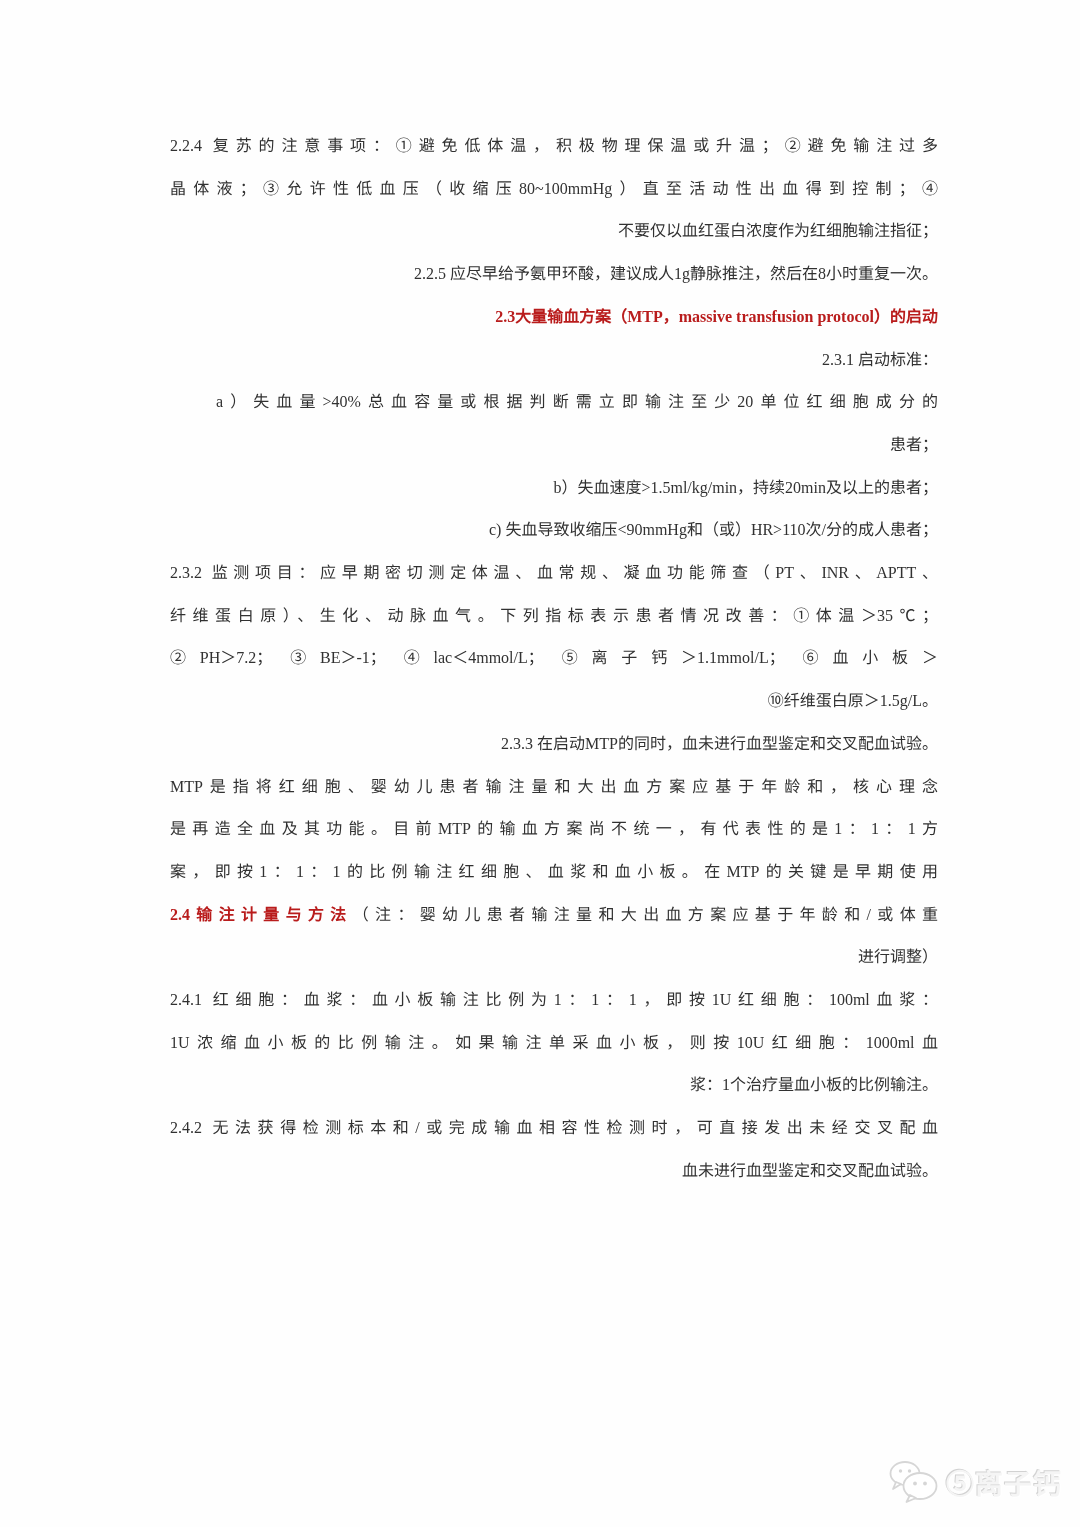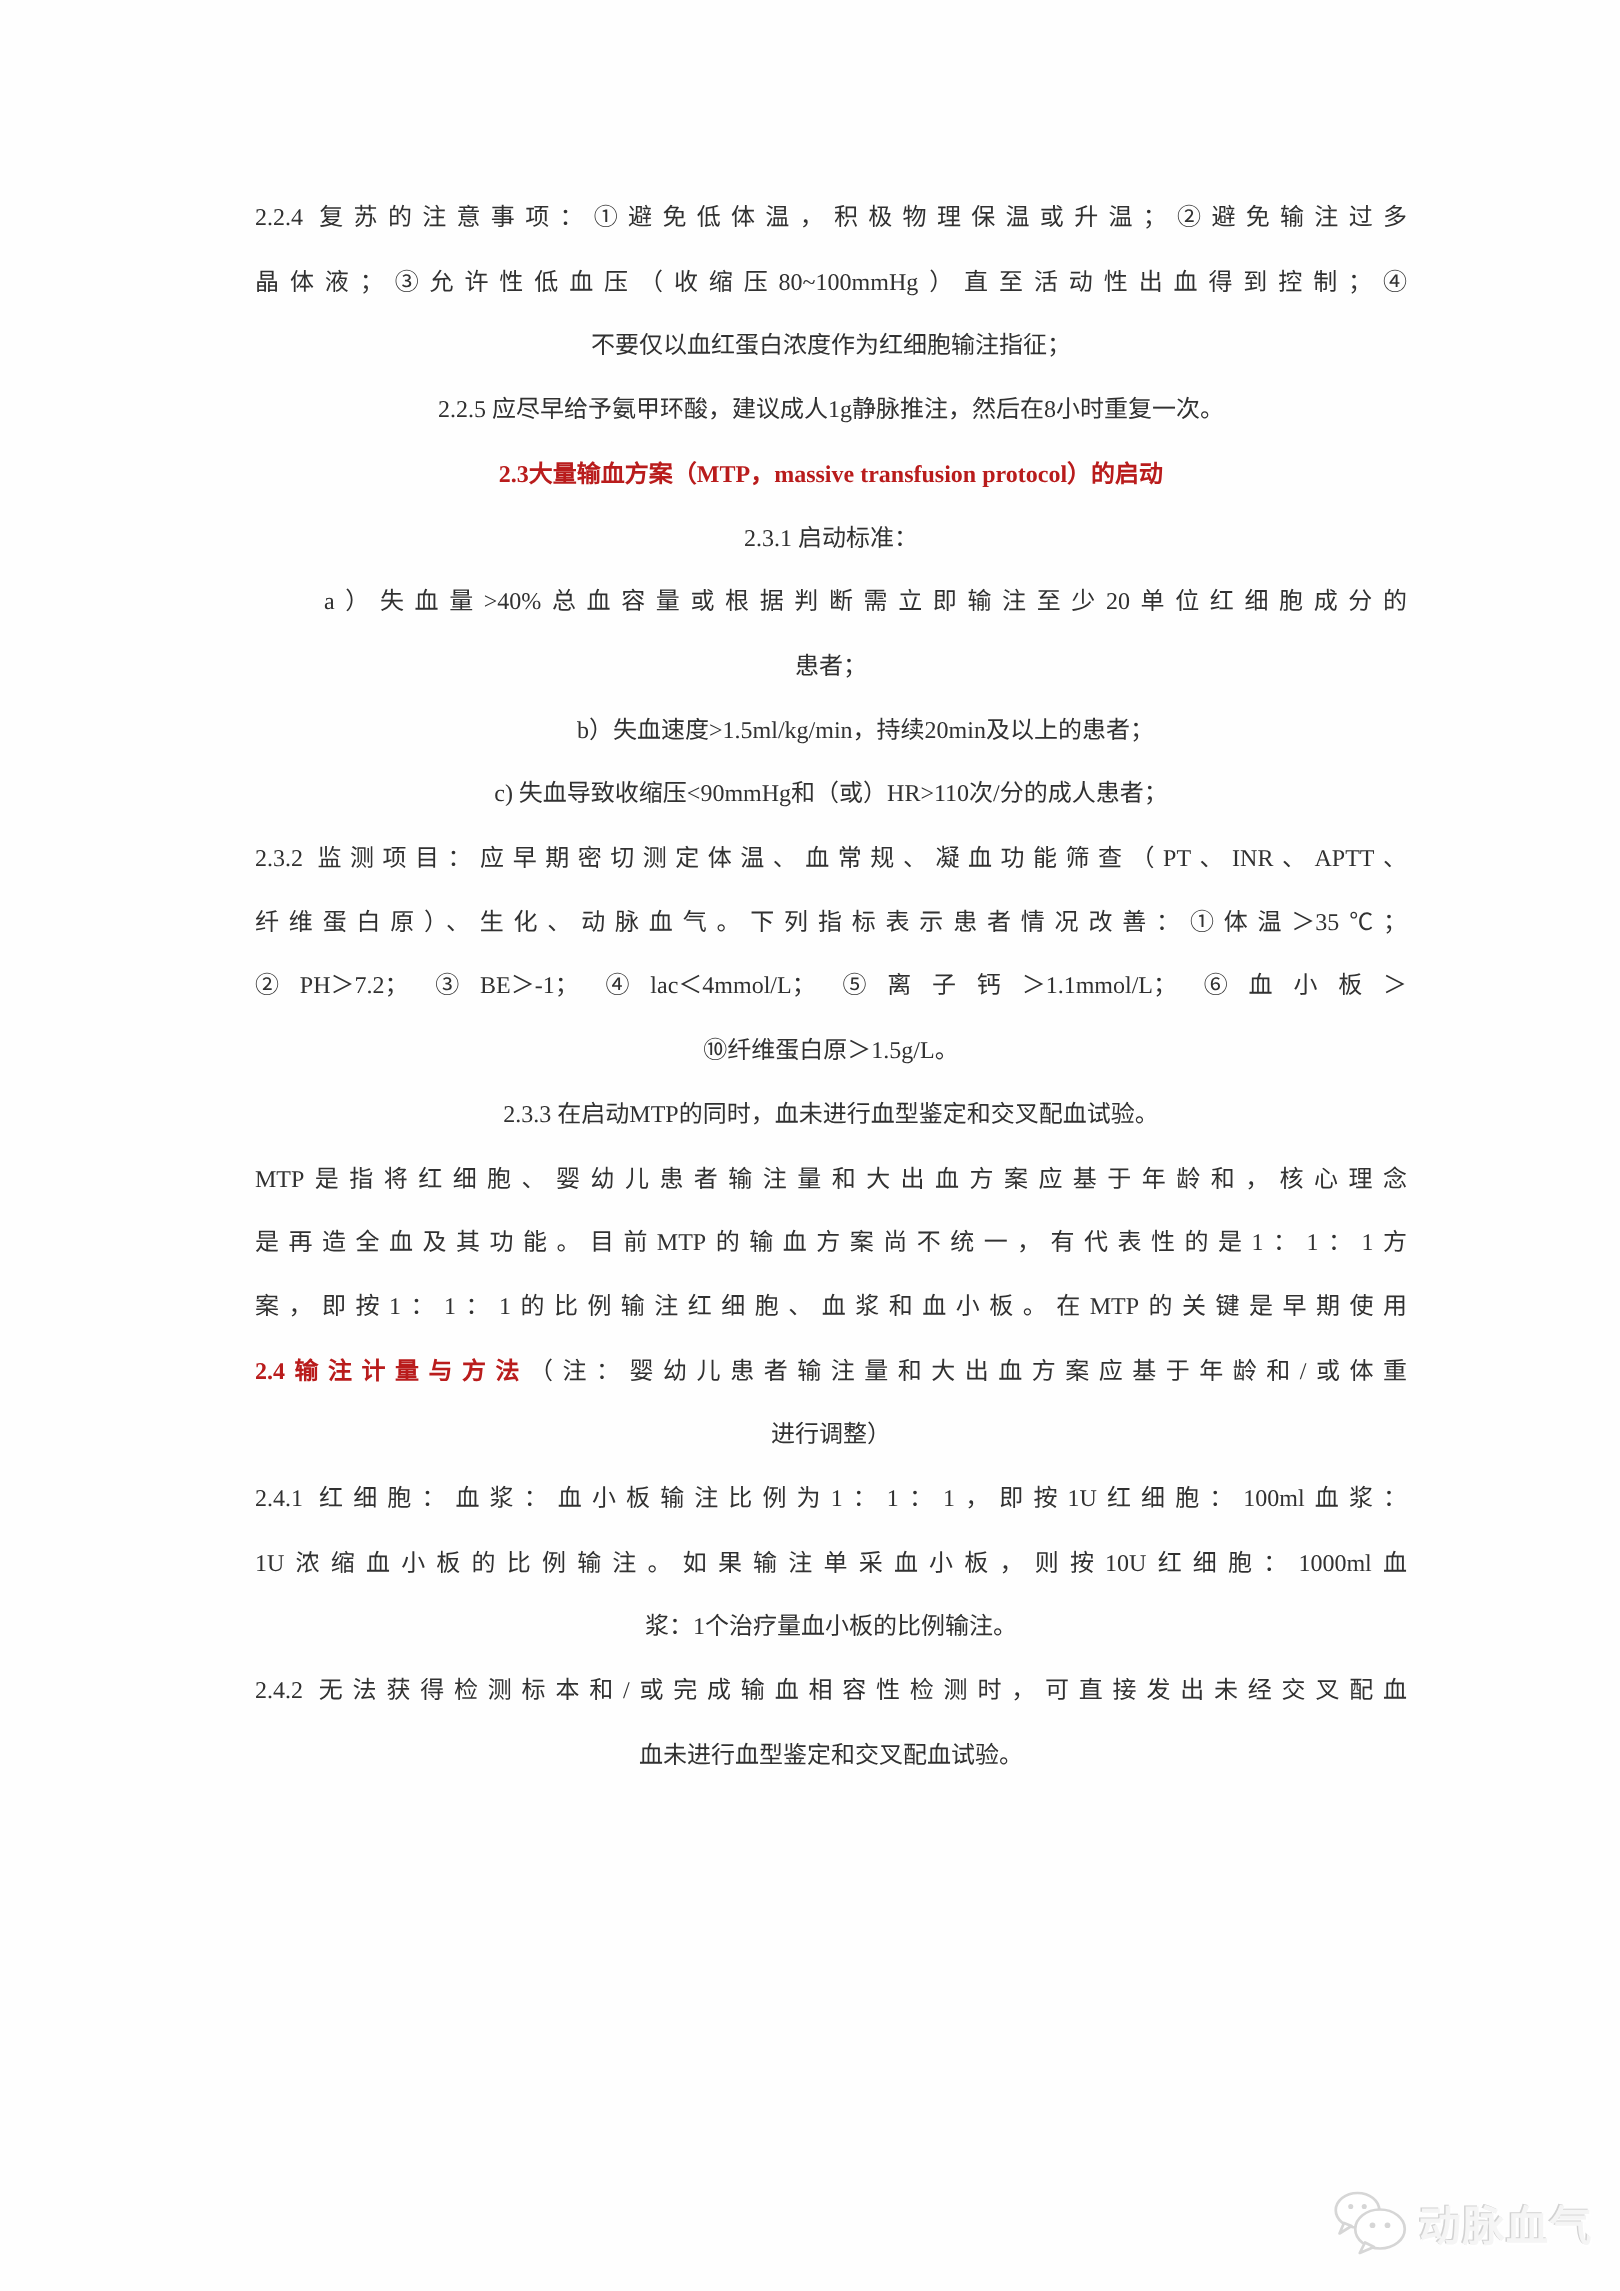--- a/index.html
+++ b/index.html
@@ -23,21 +23,21 @@
   .doc {
     position: absolute;
     left: 170px;
     top: 125px;
     width: 768px;
     font-size: 16px;
     line-height: 42.7px;
   }
   .line {
     white-space: nowrap;
-    text-align: center;
+    text-align: right;
     color: #313131;
   }
   .line.fill {
     white-space: normal;
     text-align: justify;
     text-align-last: justify;
   }
   .line .bold {
     font-weight: bold;
     color: #b91c1c;
@@ -107,16 +107,16 @@
           <path d="M22 35 L18.5 42 L28 38 Z" stroke-linejoin="round"></path>
         </g>
         <g fill="#d6d6d6" stroke="none">
           <circle cx="12.5" cy="11" r="1.7"></circle>
           <circle cx="21.5" cy="11" r="1.7"></circle>
           <circle cx="27" cy="23.5" r="1.9"></circle>
           <circle cx="37" cy="23.5" r="1.9"></circle>
         </g>
       </svg>
     </span>
-    <span class="wm-text">动脉血气</span>
+    <span class="wm-text">⑤离子钙</span>
   </div>
 
 </main>
 
 </body></html>

